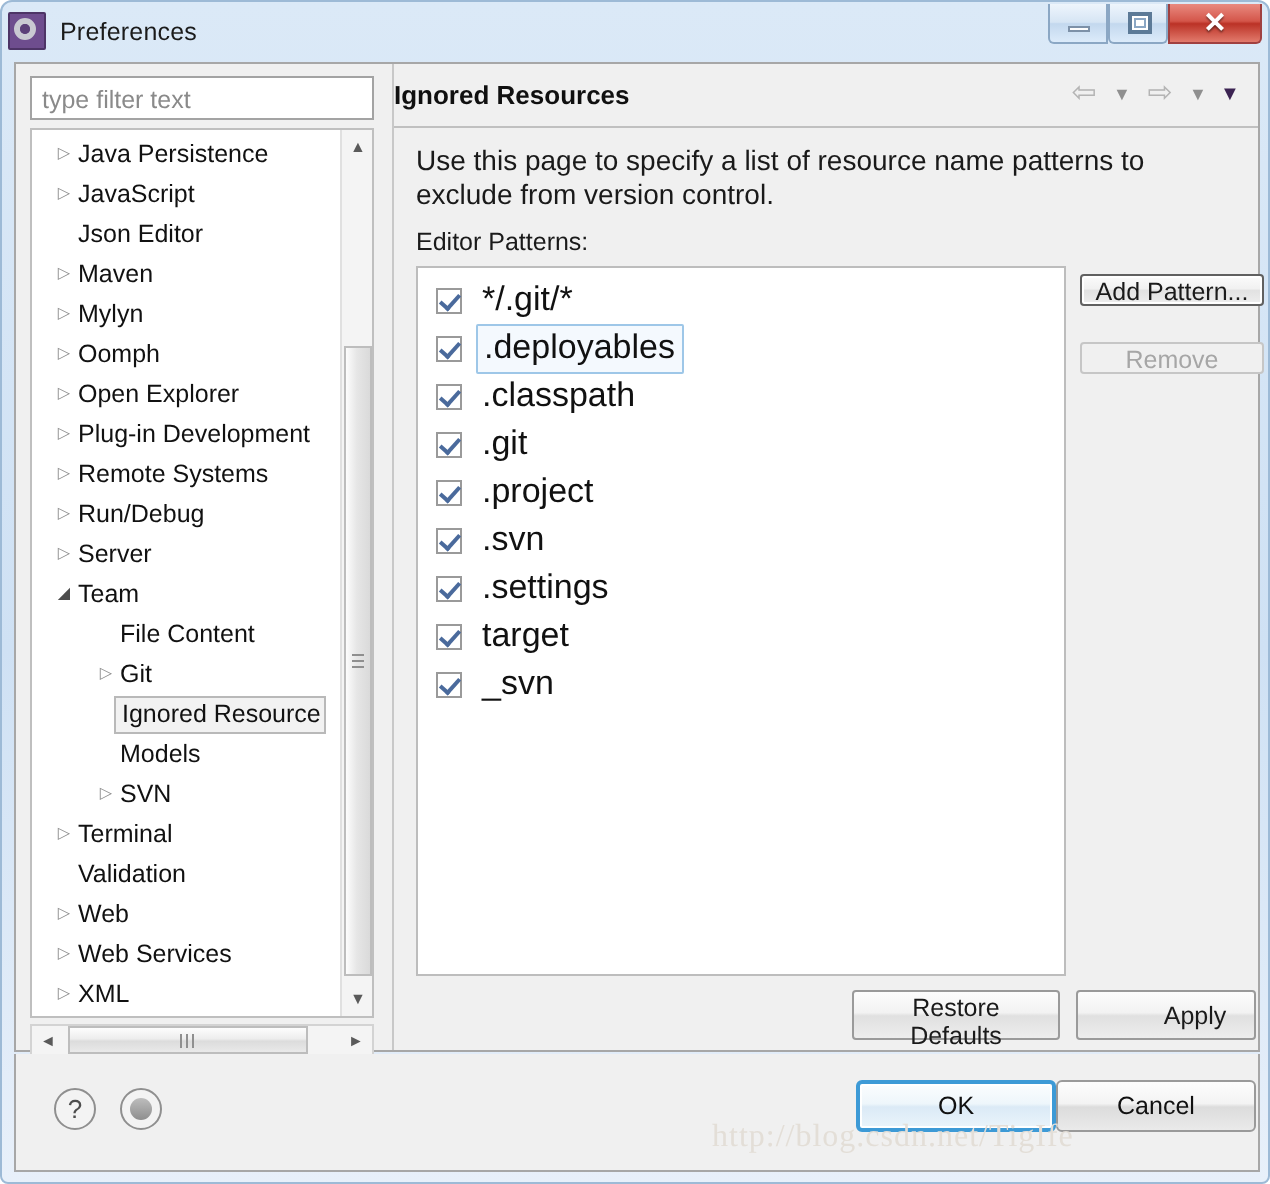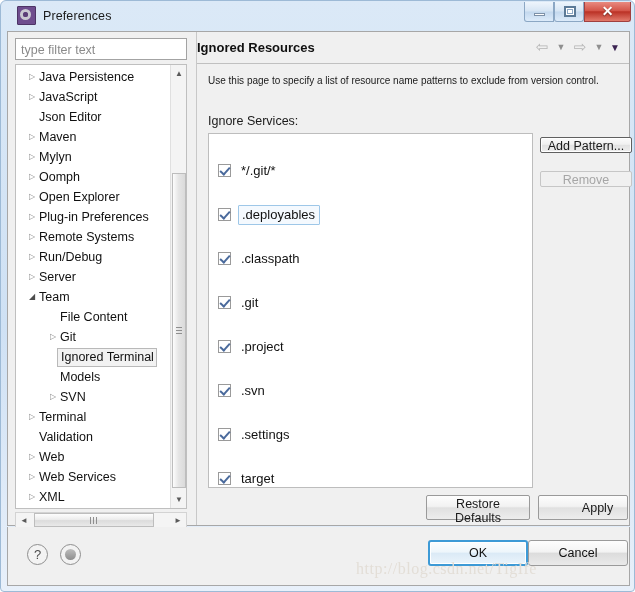--- a/index.html
+++ b/index.html
@@ -24,21 +24,21 @@
   }
 
   
   .titlebar {
     position: absolute;
     left: 0; top: 0;
     width: 635px;
     height: 29px;
     display: flex;
     align-items: center;
-    padding-left: 16px;
+    padding-left: 3px;
     box-sizing: border-box;
   }
   .app-icon {
     width: 17px; height: 17px;
     background: #6e4d8e;
     border: 1px solid #4d3466;
     border-radius: 1px;
     position: relative;
     flex: none;
     margin-right: 7px;
@@ -336,21 +336,21 @@
     font-size: 9px;
     line-height: 17px;
     text-align: center;
   }
   .nav-caret.dark { color: #3b2352; font-size: 10px; }
 
   .page-desc {
     position: absolute;
     left: 11px; top: 40px;
     width: 400px;
-    font-size: 10px;
+    font-size: 14px;
     color: #1a1a1a;
     line-height: 17px;
   }
   .section-label {
     position: absolute;
     left: 11px; top: 82px;
     font-size: 12.5px;
     color: #1a1a1a;
   }
 
@@ -363,23 +363,22 @@
     border: 1px solid #bdbdbd;
     box-sizing: border-box;
     overflow: hidden;
     padding-top: 4px;
   }
   .pattern-row {
     height: 24px;
     display: flex;
     align-items: center;
     padding-left: 9px;
-    font-size: 13px;
+    font-size: 17px;
     color: #111111;
-    margin-top: 20px;
   }
   .cb {
     width: 13px; height: 13px;
     flex: none;
     box-sizing: border-box;
     background: #ffffff;
     border: 1px solid #9a9a9a;
     position: relative;
     margin-right: 10px;
   }
@@ -563,21 +562,21 @@
             <div class="tree-item lvl1">
               <span class="tw">▷</span>
               <span>Oomph</span>
             </div>
             <div class="tree-item lvl1">
               <span class="tw">▷</span>
               <span>Open Explorer</span>
             </div>
             <div class="tree-item lvl1">
               <span class="tw">▷</span>
-              <span>Plug-in Preferences</span>
+              <span>Plug-in Development</span>
             </div>
             <div class="tree-item lvl1">
               <span class="tw">▷</span>
               <span>Remote Systems</span>
             </div>
             <div class="tree-item lvl1">
               <span class="tw">▷</span>
               <span>Run/Debug</span>
             </div>
             <div class="tree-item lvl1">
@@ -591,21 +590,21 @@
             <div class="tree-item lvl2">
               <span class="tw"></span>
               <span>File Content</span>
             </div>
             <div class="tree-item lvl2">
               <span class="tw">▷</span>
               <span>Git</span>
             </div>
             <div class="tree-item lvl2 selected">
               <span class="tw"></span>
-              <span class="sel-chip">Ignored Terminal</span>
+              <span class="sel-chip">Ignored Resource</span>
             </div>
             <div class="tree-item lvl2">
               <span class="tw"></span>
               <span>Models</span>
             </div>
             <div class="tree-item lvl2">
               <span class="tw">▷</span>
               <span>SVN</span>
             </div>
             <div class="tree-item lvl1">
@@ -653,21 +652,21 @@
         <div class="nav-icons">
           <div class="nav-arrow">⇦</div>
           <div class="nav-caret">▼</div>
           <div class="nav-arrow">⇨</div>
           <div class="nav-caret">▼</div>
           <div class="nav-caret dark">▼</div>
         </div>
       </div>
 
       <div class="page-desc">Use this page to specify a list of resource name patterns to exclude from version control.</div>
-      <div class="section-label">Ignore Services:</div>
+      <div class="section-label">Editor Patterns:</div>
 
       <div class="list-box">
         <div id="pattern-list">
             <div class="pattern-row">
               <span class="cb checked"></span>
               <span class="pattern-label">*/.git/*</span>
             </div>
             <div class="pattern-row">
               <span class="cb checked"></span>
               <span class="pattern-label selected">.deployables</span>

